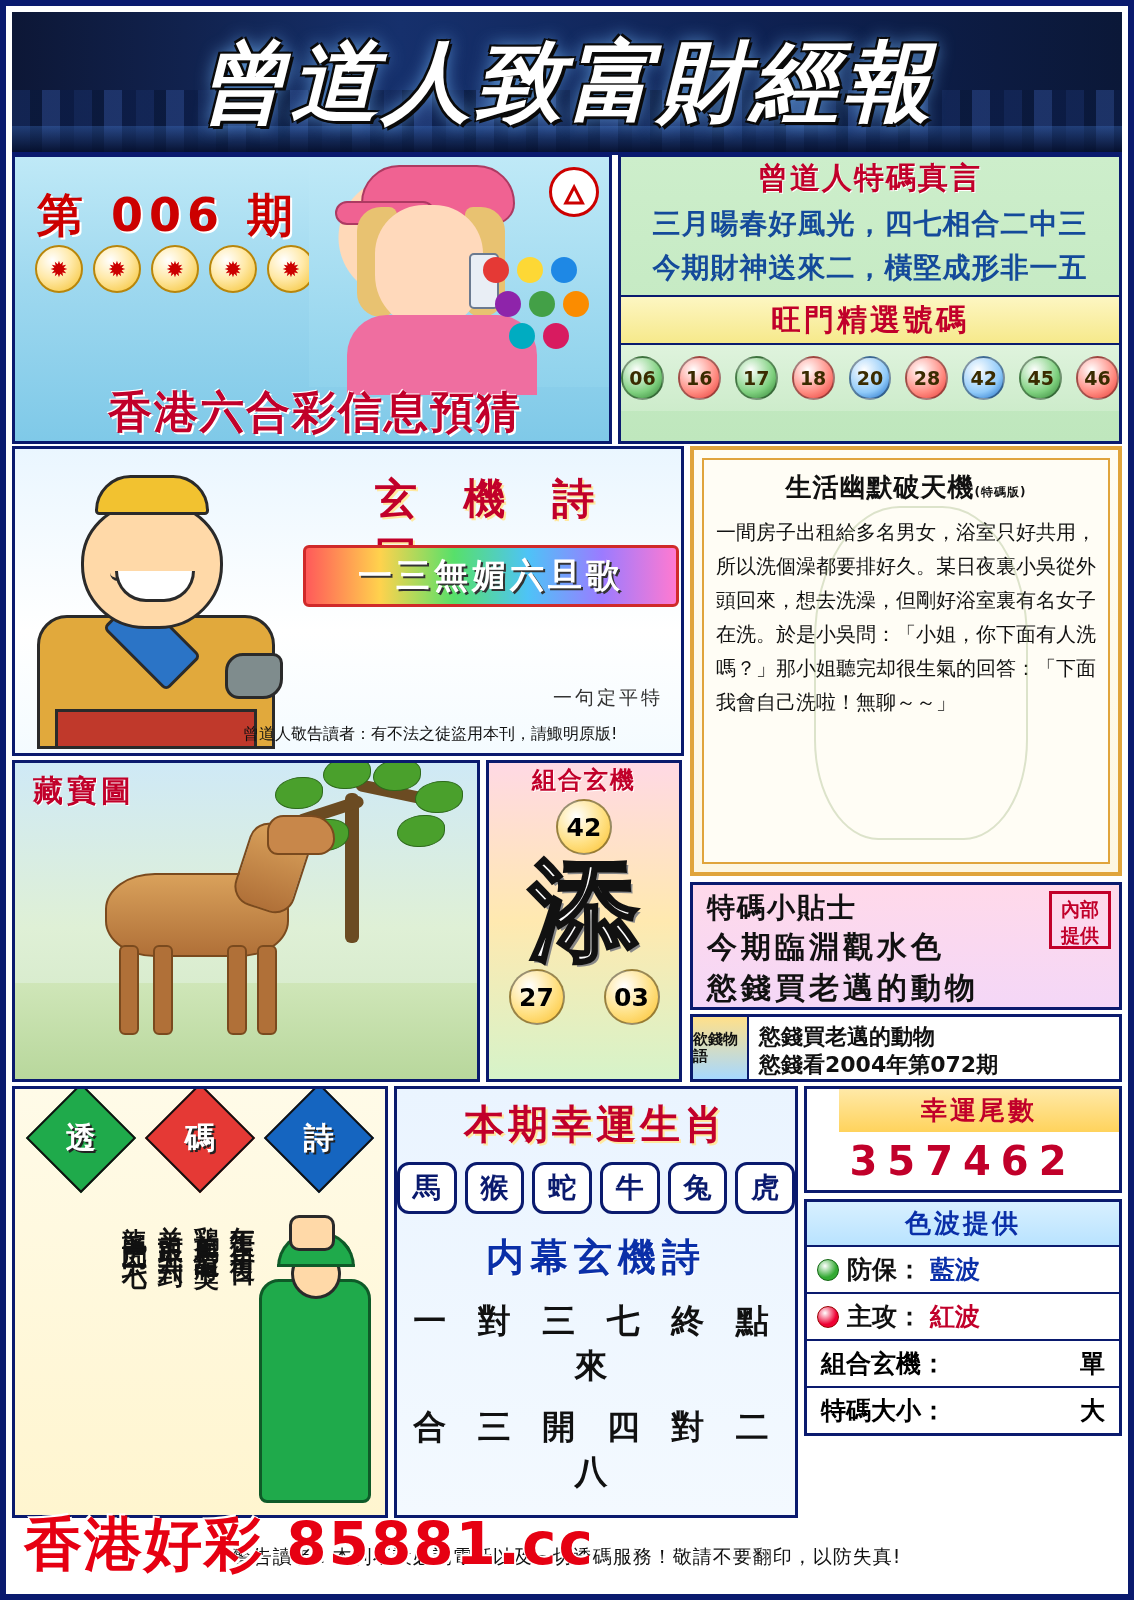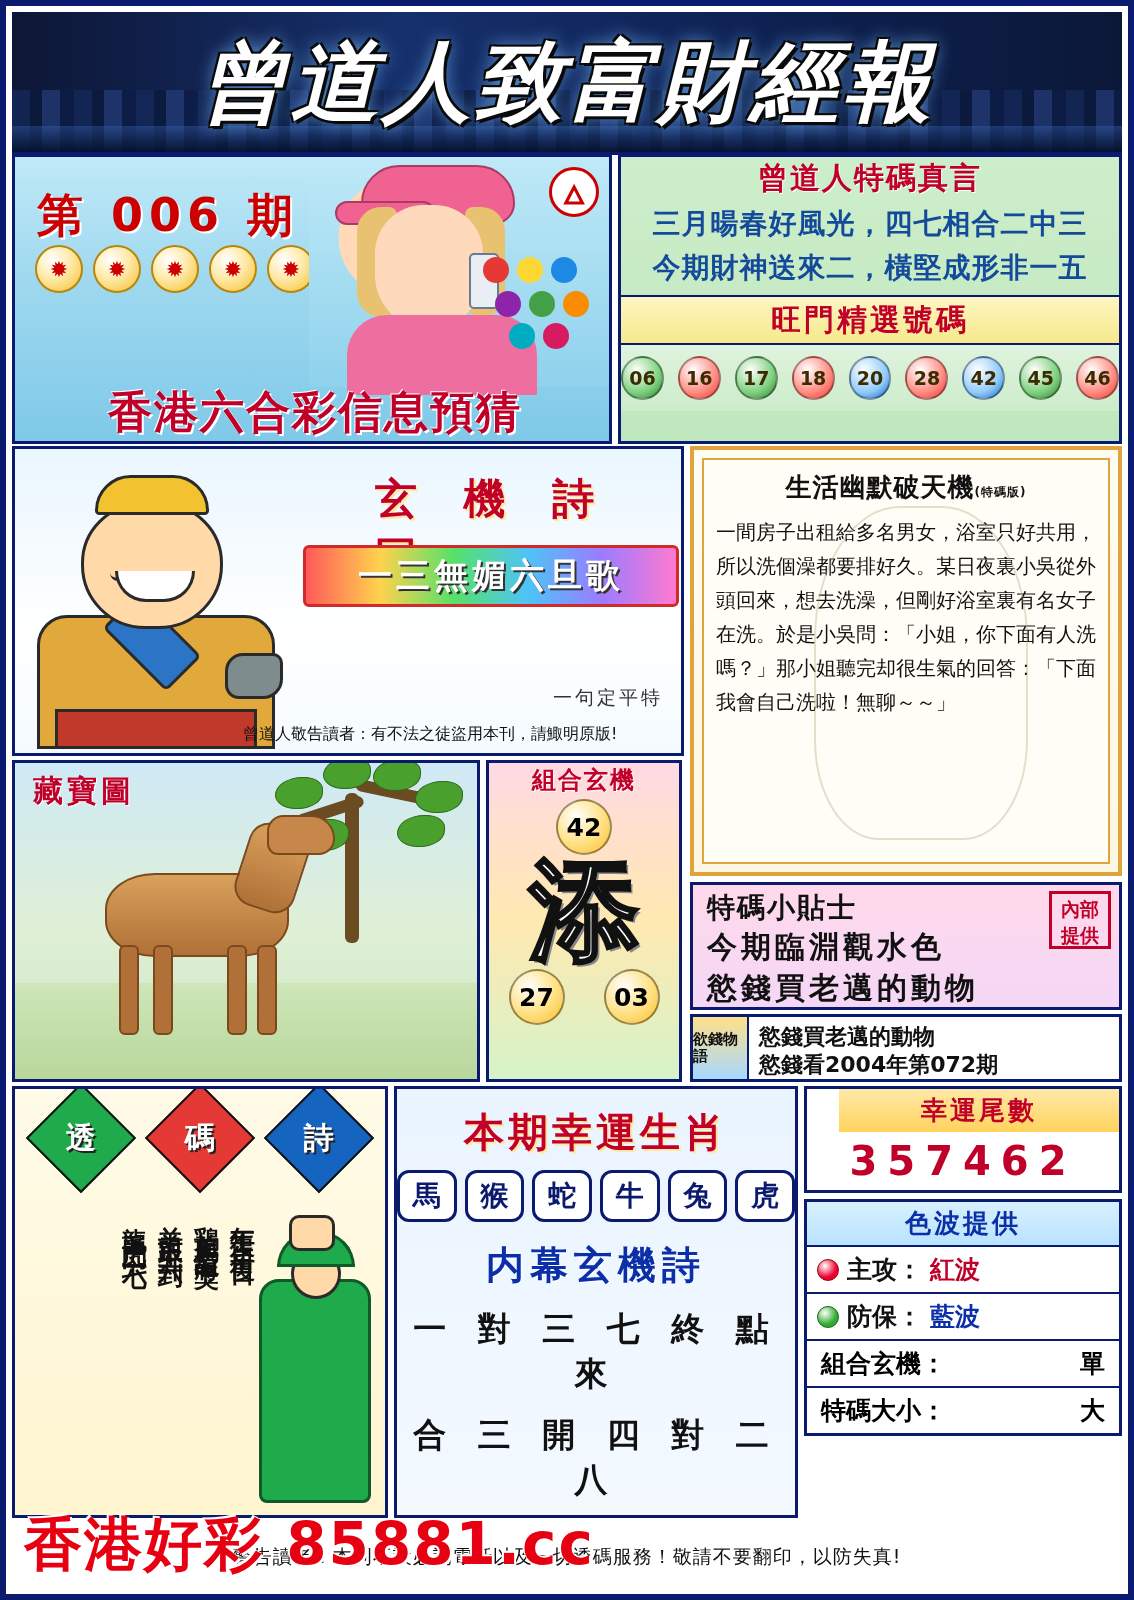--- a/index.html
+++ b/index.html
@@ -258,21 +258,21 @@
   .m-head{position:absolute;left:44px;top:40px;width:44px;height:44px;border-radius:50%;background:#ffd9a8;border:3px solid #2a2a2a;}
   .m-hat{position:absolute;left:30px;top:22px;width:72px;height:30px;background:#1faa4b;border:3px solid #0f5a28;border-radius:40px 40px 0 0;}
   .m-hands{position:absolute;left:42px;top:6px;width:40px;height:30px;background:#ffd9a8;border:3px solid #2a2a2a;border-radius:10px;}
   
   .zodiac{
     position:absolute;left:388px;top:1080px;width:404px;height:432px;
     border:3px solid #0a1a6e;box-sizing:border-box;
     background:linear-gradient(180deg,#eaf4ff,#f3f9ff);
     overflow:hidden;
   }
-  .zod-title{text-align:center;font-size:40px;font-weight:bold;color:#c1002a;margin-top:16px;letter-spacing:4px;text-shadow:2px 2px 0 #ffe9a0;}
+  .zod-title{text-align:center;font-size:40px;font-weight:bold;color:#c1002a;margin-top:8px;letter-spacing:4px;text-shadow:2px 2px 0 #ffe9a0;}
   .zod-row{display:flex;justify-content:center;gap:8px;margin-top:10px;}
   .zod-item{
     width:54px;height:46px;border:3px solid #0a1a6e;border-radius:12px;background:#fff;
     display:flex;align-items:center;justify-content:center;font-size:28px;font-weight:bold;color:#0a1a6e;
   }
   .zod-sub{text-align:center;font-size:38px;font-weight:bold;color:#0a2fa8;margin-top:18px;letter-spacing:6px;text-shadow:1px 1px 0 #fff;}
   .zod-verse{text-align:center;font-size:33px;font-weight:bold;color:#111;margin-top:16px;letter-spacing:10px;}
   .zod-verse.red{color:#c1002a;}
   
   .stats{position:absolute;left:798px;top:1080px;width:318px;height:432px;}
@@ -484,29 +484,29 @@
   </div>
 
   <div class="stats">
     <div class="st-box">
       <div class="st-title">幸運尾數</div>
       <div class="st-nums">357462</div>
     </div>
     <div class="st-box" style="margin-top:6px">
       <div class="st-title2">色波提供</div>
       <div class="st-line">
+        <span class="dotic g"></span>
+        <span class="k">防保：</span>
+        <span class="v blue">藍波</span>
+      </div>
+      <div class="st-line">
         <span class="dotic"></span>
         <span class="k">主攻：</span>
         <span class="v">紅波</span>
       </div>
-      <div class="st-line">
-        <span class="dotic g"></span>
-        <span class="k">防保：</span>
-        <span class="v blue">藍波</span>
-      </div>
       <div class="st-line2">
         <span class="k">組合玄機：</span>
         <span class="v">單</span>
       </div>
       <div class="st-line2">
         <span class="k">特碼大小：</span>
         <span class="v">大</span>
       </div>
     </div>
   </div>

